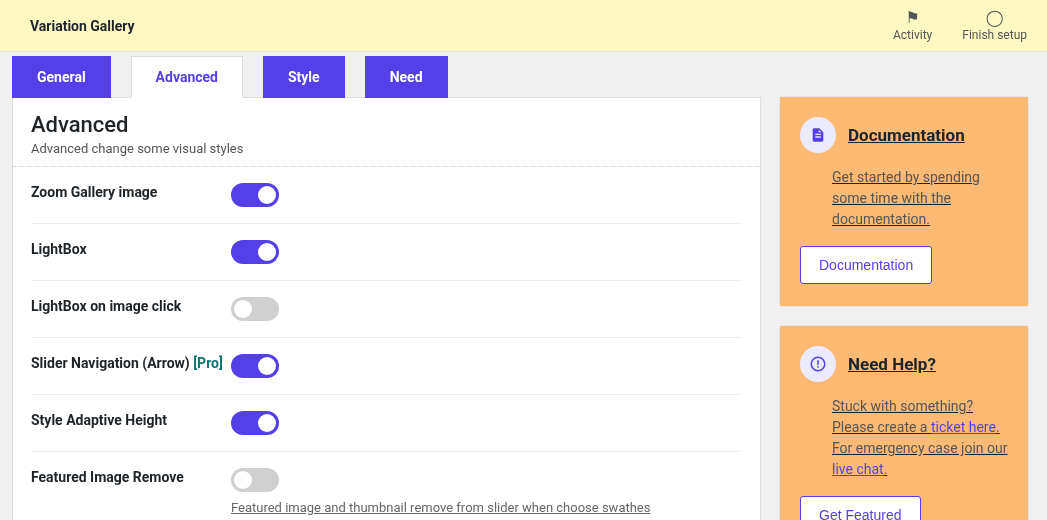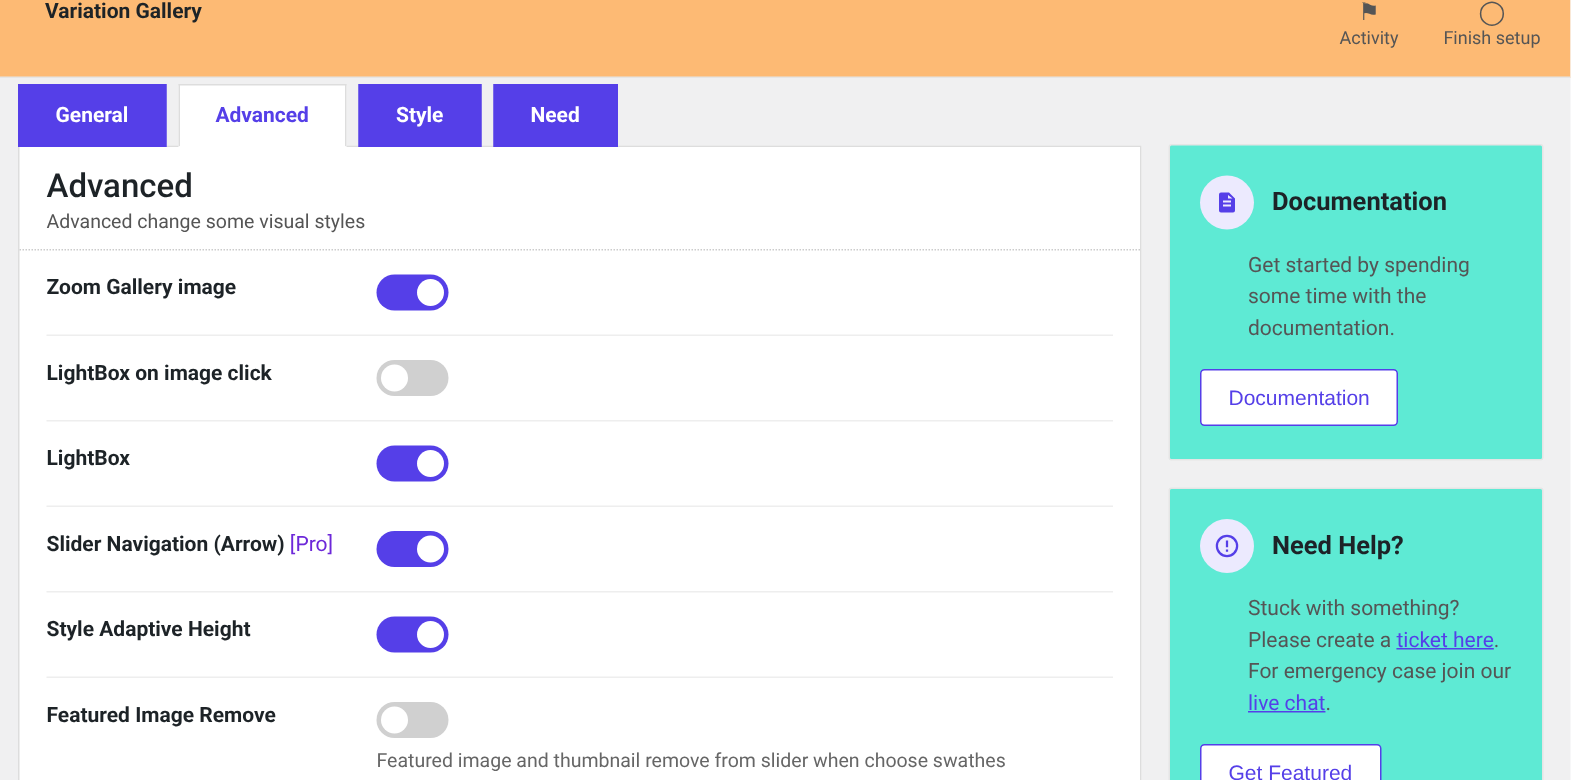--- a/index.html
+++ b/index.html
@@ -3,22 +3,23 @@
 <meta charset="utf-8">
 <style>
   * { box-sizing: border-box; margin: 0; padding: 0; }
   body {
     font-family: -apple-system, BlinkMacSystemFont, "Segoe UI", Roboto, Helvetica, Arial, sans-serif;
     background: #f0f0f1;
     color: #1d2327;
     font-size: 14px;
   }
   .topbar {
-    background: #fdba74;
-    display: flex;
+    background: #fef9c3;
+    display: flex;
+    align-items: center;
     justify-content: space-between;
     padding: 0 20px 0 30px;
     height: 52px;
     border-bottom: 1px solid #e5e5e5;
   }
   .topbar-title {
     font-weight: 700;
     font-size: 14px;
   }
   .topbar-actions {
@@ -43,21 +44,21 @@
     display: flex;
     gap: 18px;
     padding: 0 18px 18px 12px;
     align-items: flex-start;
   }
   .left-col { flex: 1; min-width: 0; }
   .right-col { width: 250px; flex-shrink: 0; margin-top: 44px; }
 
   .tabs {
     display: flex;
-    gap: 8px;
+    gap: 20px;
     margin-top: 4px;
   }
   .tab {
     background: #553fe8;
     color: #fff;
     font-weight: 700;
     font-size: 14px;
     padding: 12px 24px;
     cursor: pointer;
     border: 1px solid #553fe8;
@@ -89,42 +90,42 @@
   .divider {
     border: none;
     border-top: 1px dotted #ccc;
     margin: 8px -18px 0 -18px;
   }
   .row {
     display: flex;
     align-items: flex-start;
     padding: 16px 0;
     border-bottom: 1px solid #eee;
-    gap: 20px;
   }
   .row:last-child { border-bottom: none; }
   .row-label {
     width: 200px;
     flex-shrink: 0;
     font-weight: 700;
     font-size: 14px;
     color: #1d2327;
     line-height: 1.4;
   }
   .row-label .pro {
-    color: #6d28d9;
-    font-weight: 400;
+    color: #0f766e;
+    font-weight: 700;
   }
   .row-control {
     flex: 1;
   }
   .row-help {
     color: #666;
     font-size: 13px;
     margin-top: 8px;
+    text-decoration: underline;
   }
 
   .toggle {
     position: relative;
     width: 48px;
     height: 24px;
     border-radius: 24px;
     background: #d0d0d0;
     cursor: pointer;
     transition: background .15s;
@@ -140,25 +141,26 @@
     transition: left .15s;
   }
   .toggle.on {
     background: #553fe8;
   }
   .toggle.on .knob {
     left: 27px;
   }
 
   .card {
-    background: #5eead4;
+    background: #fdba74;
     border: 1px solid #e5e5e5;
     border-radius: 2px;
     padding: 20px 20px 22px 20px;
     margin-bottom: 18px;
+    text-decoration: underline;
   }
   .card-head {
     display: flex;
     align-items: center;
     gap: 12px;
     margin-bottom: 14px;
   }
   .card-icon {
     width: 36px;
     height: 36px;
@@ -232,32 +234,32 @@
       <div class="row">
         <div class="row-label">Zoom Gallery image</div>
         <div class="row-control">
           <div class="toggle on">
               <div class="knob"></div>
             </div>
         </div>
       </div>
 
       <div class="row">
+        <div class="row-label">LightBox</div>
+        <div class="row-control">
+          <div class="toggle on">
+              <div class="knob"></div>
+            </div>
+        </div>
+      </div>
+
+      <div class="row">
         <div class="row-label">LightBox on image click</div>
         <div class="row-control">
           <div class="toggle">
-              <div class="knob"></div>
-            </div>
-        </div>
-      </div>
-
-      <div class="row">
-        <div class="row-label">LightBox</div>
-        <div class="row-control">
-          <div class="toggle on">
               <div class="knob"></div>
             </div>
         </div>
       </div>
 
       <div class="row">
         <div class="row-label">
           <span>Slider Navigation (Arrow) </span><span class="pro">[Pro]</span>
         </div>
         <div class="row-control">

